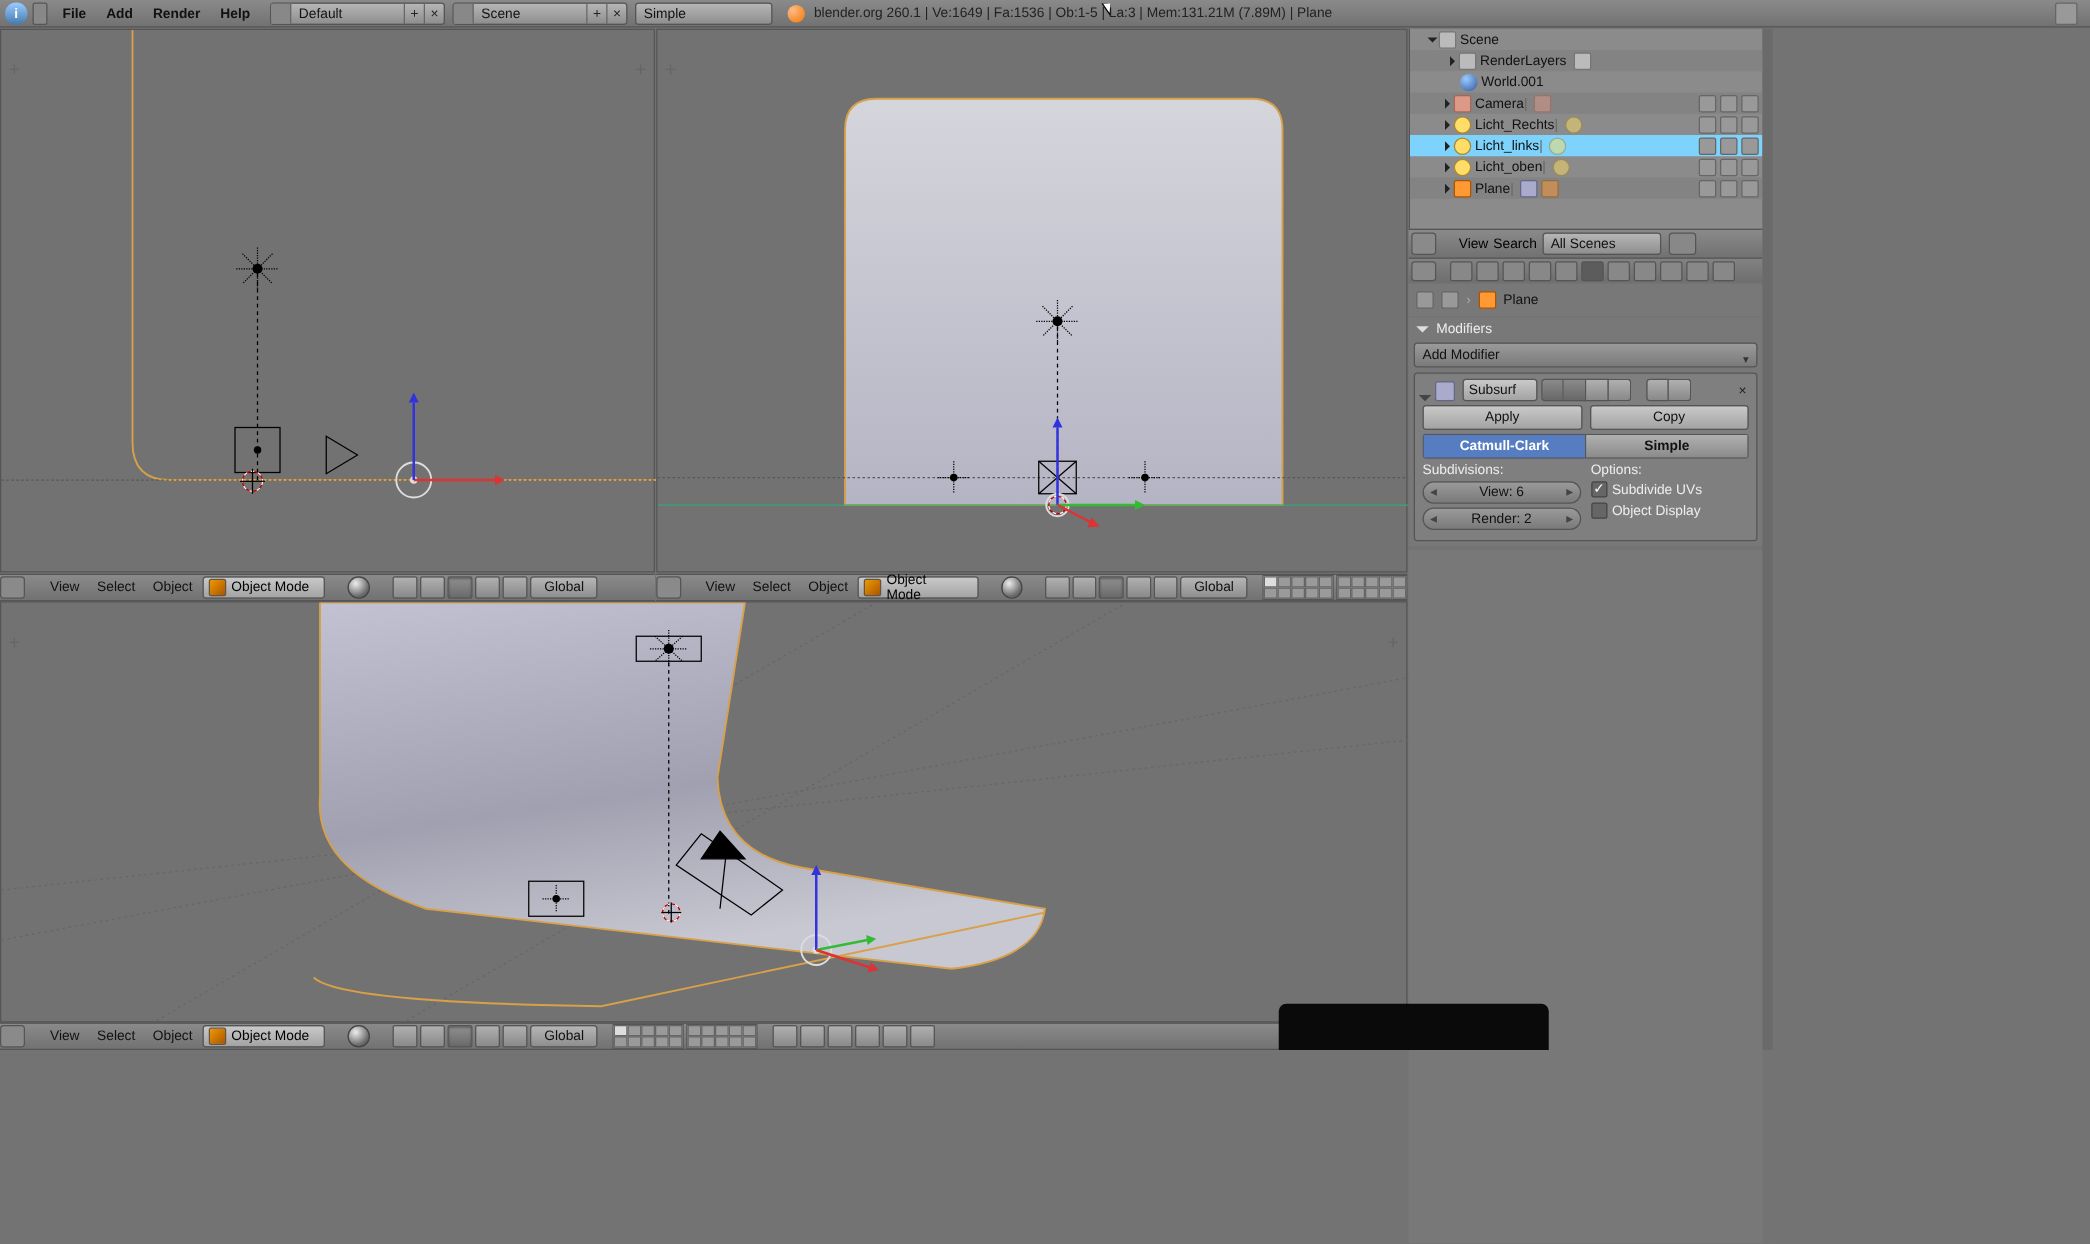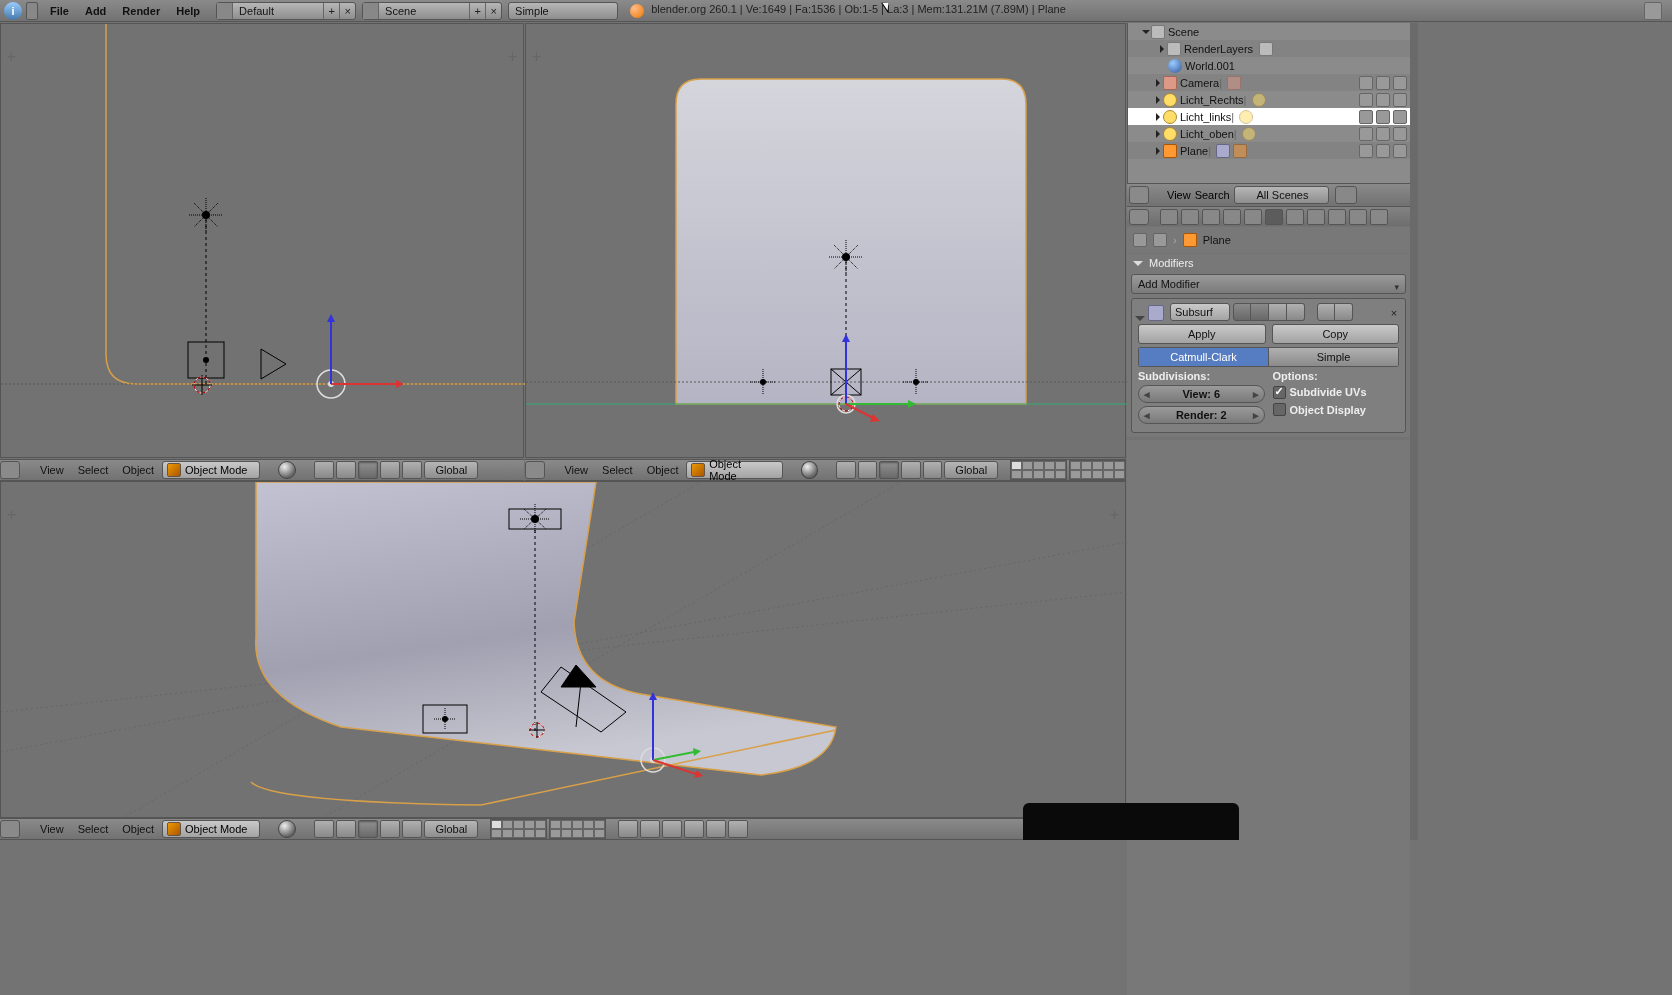--- a/index.html
+++ b/index.html
@@ -34,21 +34,21 @@
 .layer-cell.on { background:#ddd; }
 
 
 .viewport { position:absolute; background:#727272; border:1px solid #555; }
 .plus { position:absolute; color:#666; width:15px; height:15px; text-align:center; line-height:15px; font-size:16px; }
 
 
 .outliner { position:absolute; left:1127px; top:23px; width:283px; height:160px; background:#8b8b8b; border-left:1px solid #555; overflow:hidden; font-size:11px; }
 .outliner-row { height:17px; display:flex; align-items:center; padding-left:4px; color:#111; }
 .outliner-row:nth-child(even){ background:#838383; }
-.outliner-row.sel { background:#ffffff;justify-content:center; }
+.outliner-row.sel { background:#7dd3fc;justify-content:center; }
 .tri { display:inline-block; width:0; height:0; border-left:4px solid #222; border-top:4px solid transparent; border-bottom:4px solid transparent; margin-right:3px; }
 .tri.open { transform: rotate(90deg); }
 .obicon { width:14px; height:14px; border-radius:2px; margin-right:3px; display:inline-flex; align-items:center; justify-content:center; font-size:9px; }
 .obicon.scene { background:#bbb; border:1px solid #777; }
 .obicon.layers { background:#bbb; border:1px solid #777; }
 .obicon.world { border-radius:50%; background: radial-gradient(circle at 35% 30%,#9cf,#359); }
 .obicon.cam { background:#d98; border:1px solid #a65; }
 .obicon.lamp { background:#fd6; border:1px solid #a83; border-radius:50%; }
 .obicon.mesh { background:#f93; border:1px solid #a50; }
 .row-right { margin-left:auto; display:flex; gap:3px; padding-right:3px; }
@@ -80,24 +80,24 @@
 .mod-btns { display:flex; }
 .mod-btn { width:18px; height:18px; background:linear-gradient(#b0b0b0,#898989); border:1px solid #555; border-left:none; }
 .mod-btn:first-child { border-left:1px solid #555; border-radius:3px 0 0 3px; }
 .mod-btn:last-child { border-radius:0 3px 3px 0; }
 .mod-btn.on { background:linear-gradient(#8a8a8a,#686868); }
 .x-btn { width:16px; height:16px; color:#222; text-align:center; line-height:16px; margin-left:auto; }
 
 .mod-row { display:flex; gap:6px; margin:3px 6px; }
 .wide-btn { flex:1; height:20px; background:linear-gradient(#c9c9c9,#a3a3a3); border:1px solid #555; border-radius:3px; text-align:center; line-height:18px; color:#111; }
 .tab-row { display:flex; margin:3px 6px; border-radius:3px; overflow:hidden; }
-.tab-btn { flex:1; height:20px; text-align:center; line-height:18px; border:1px solid #555; }
+.tab-btn { flex:1; height:20px; text-align:center; line-height:18px; border:1px solid #555;font-weight:bold; }
 .tab-btn.sel { background:#567dc1; color:#fff; }
 .tab-btn.uns { background:linear-gradient(#b0b0b0,#8a8a8a); color:#111; border-left:none; }
-.sub-row { display:flex; margin:2px 6px; gap:8px;font-weight:bold; }
+.sub-row { display:flex; margin:2px 6px; gap:8px; }
 .sub-col { flex:1; }
 .sub-label { color:#eee; margin-bottom:3px; }
 .num-field { height:18px; background:linear-gradient(#9a9a9a,#7a7a7a); border:1px solid #555; border-radius:9px; text-align:center; line-height:16px; color:#111; position:relative; }
 .num-field::before { content:"◂"; position:absolute; left:5px; color:#444; }
 .num-field::after { content:"▸"; position:absolute; right:5px; color:#444; }
 .chk { width:13px; height:13px; background:#666; border:1px solid #444; border-radius:2px; display:inline-block; vertical-align:middle; margin-right:4px; position:relative; }
 .chk.on::after { content:"✓"; position:absolute; left:1px; top:-2px; color:#fff; font-size:11px; }
 .chk-lbl { color:#eee; display:inline-block; vertical-align:middle; }
 
 
@@ -511,21 +511,21 @@
         <span class="cam-ic"></span>
       </div>
   </div>
 </div>
 
 <div class="outliner-footer">
   <div class="picon" style="width:20px;height:18px;background:#8a8a8a;border:1px solid #555;border-radius:3px;margin-left:2px;"></div>
   <div style="width:10px"></div>
   <div class="menu">View</div>
   <div class="menu">Search</div>
-  <div class="top-pill" style="flex:1;max-width:95px;padding-left:16px;">
+  <div class="top-pill" style="flex:1;max-width:95px;">
     <span class="lbl">All Scenes</span>
   </div>
   <div style="width:22px;height:18px;background:#888;border:1px solid #555;border-radius:3px;"></div>
 </div>
 
 <div class="prop-tagbar">
   <div style="width:20px;height:16px;background:#8a8a8a;border:1px solid #555;border-radius:3px;margin-left:2px;"></div>
   <div style="width:8px"></div>
   <div class="tab-ic"></div>
   <div class="tab-ic"></div>

